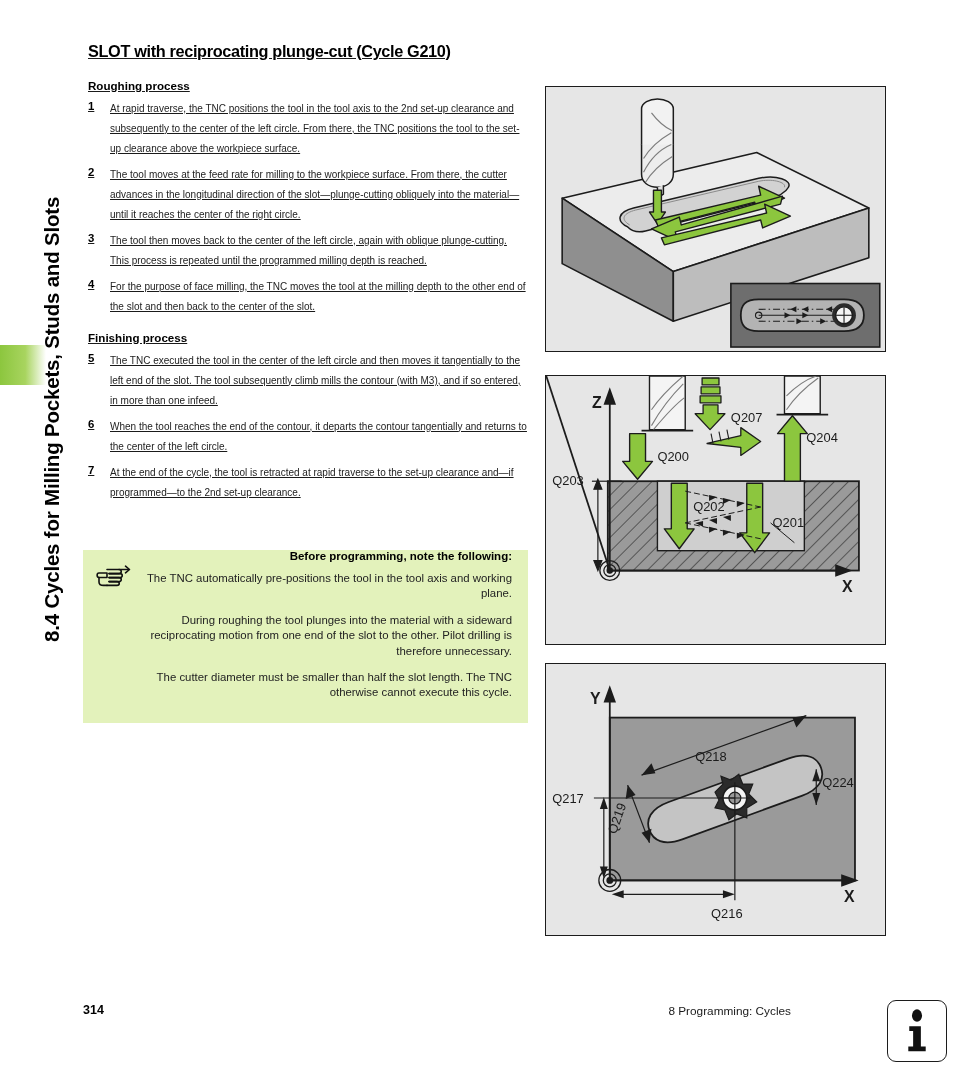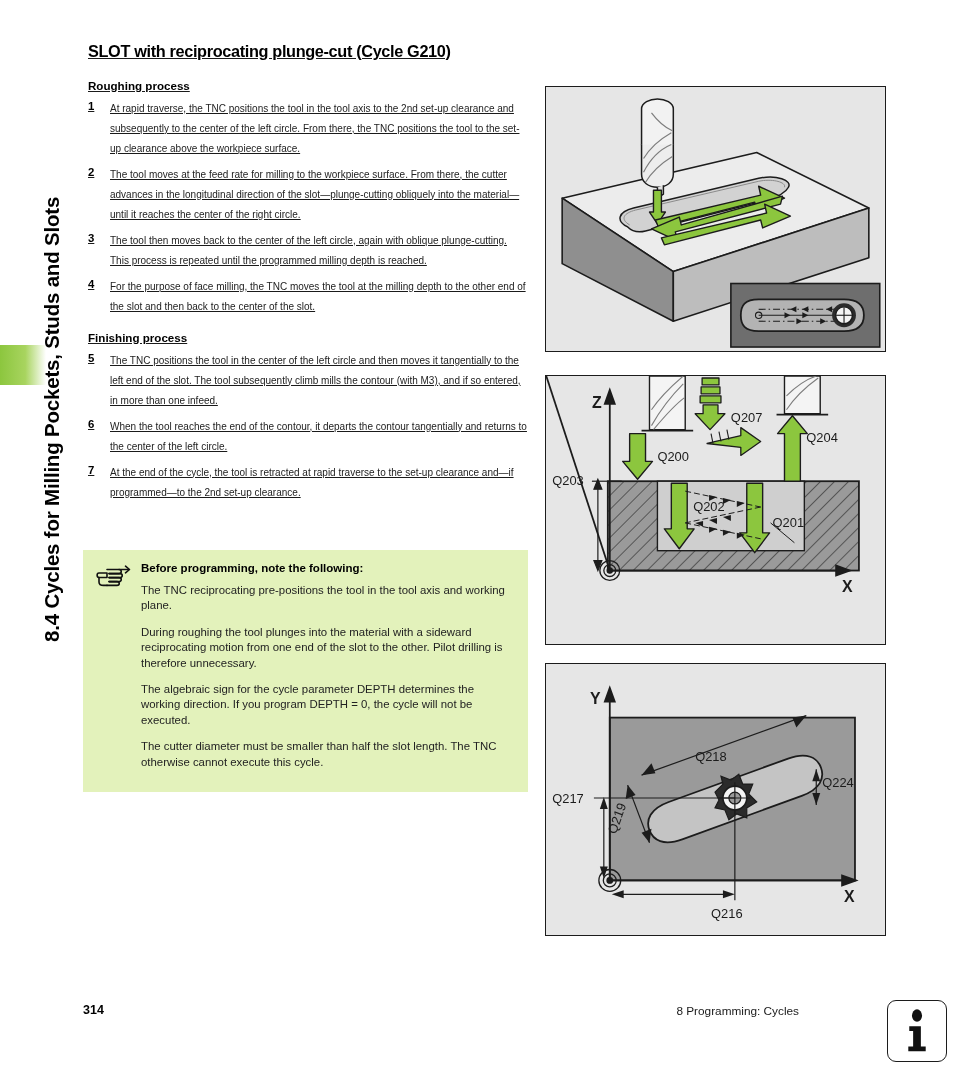--- a/index.html
+++ b/index.html
@@ -92,21 +92,22 @@
   }
 
   
   #note-box {
     position: absolute;
     left: 83px;
     top: 550px;
     width: 445px;
     background: #e3f2bb;
     box-sizing: border-box;
-    padding: 12px 16px 14px 58px;
+    padding: 0 16px 14px 58px;
+    text-align: right;
   }
   #note-icon {
     position: absolute;
     left: 12px;
     top: 14px;
     width: 38px;
     height: 28px;
   }
   #note-title {
     font-size: 11.5px;
@@ -146,21 +147,21 @@
   #page-number {
     position: absolute;
     left: 83px;
     top: 3px;
     font-size: 12.5px;
     font-weight: bold;
     color: #000;
   }
   #footer-chapter {
     position: absolute;
-    right: 68px;
+    right: 76px;
     top: 4px;
     font-size: 11.8px;
     color: #1a1a1a;
     white-space: nowrap;
   }
   #info-badge {
     position: absolute;
     left: 887px;
     top: 1000px;
     width: 60px;
@@ -203,21 +204,21 @@
       <div class="step-num">4</div>
       <div class="step-body">For the purpose of face milling, the TNC moves the tool at the milling depth to the other end of the slot and then back to the center of the slot.</div>
     </div>
   </div>
 
   <div class="section-head">Finishing process</div>
 
   <div class="steps">
     <div class="step">
       <div class="step-num">5</div>
-      <div class="step-body">The TNC positions the tool in the center of the left circle and then moves it tangentially to the left end of the slot. The tool subsequently climb mills the contour (with M3), and if so entered, in more than one infeed.</div>
+      <div class="step-body">The TNC executed the tool in the center of the left circle and then moves it tangentially to the left end of the slot. The tool subsequently climb mills the contour (with M3), and if so entered, in more than one infeed.</div>
     </div>
     <div class="step">
       <div class="step-num">6</div>
       <div class="step-body">When the tool reaches the end of the contour, it departs the contour tangentially and returns to the center of the left circle.</div>
     </div>
     <div class="step">
       <div class="step-num">7</div>
       <div class="step-body">At the end of the cycle, the tool is retracted at rapid traverse to the set-up clearance and—if programmed—to the 2nd set-up clearance.</div>
     </div>
   </div>
@@ -233,23 +234,22 @@
         <path d="M14 9.6 L25 9.6 C28 9.6 28 13.6 25 13.6 L14 13.6"></path>
         <path d="M14 13.6 L24 13.6 C27 13.6 27 17.6 24 17.6 L14 17.6"></path>
         <path d="M14 17.6 L22 17.6 C25 17.6 25 21.4 22 21.4 L12 21.4"></path>
         <path d="M4 13.5 L4 18 C4 20.4 6 21.4 8.5 21.4 L12 21.4"></path>
         <path d="M24 5.5 L33.5 5.5"></path>
         <path d="M30.5 2.2 L34.5 5.5 L30.5 8.8"></path>
       </g>
     </svg>
   </div>
   <div id="note-title">Before programming, note the following:</div>
-  <p class="note-para">The TNC reciprocating pre-positions the tool in the tool axis and working plane.</p>
+  <p class="note-para">The TNC automatically pre-positions the tool in the tool axis and working plane.</p>
   <p class="note-para">During roughing the tool plunges into the material with a sideward reciprocating motion from one end of the slot to the other. Pilot drilling is therefore unnecessary.</p>
-  <p class="note-para">The algebraic sign for the cycle parameter DEPTH determines the working direction. If you program DEPTH = 0, the cycle will not be executed.</p>
   <p class="note-para">The cutter diameter must be smaller than half the slot length. The TNC otherwise cannot execute this cycle.</p>
 </div>
 
 <div class="figure" id="fig-1">
   <svg viewBox="0 0 341 266">
     <rect x="0" y="0" width="341" height="266" fill="#e6e6e6"></rect>
 
     <g stroke="#1c1c1c" stroke-width="1.6" stroke-linejoin="round">
       <polygon points="16,112 212,66 325,122 128,186" fill="#ececec"></polygon>
       <polygon points="16,112 16,178 128,236 128,186" fill="#8f8f8f"></polygon>

